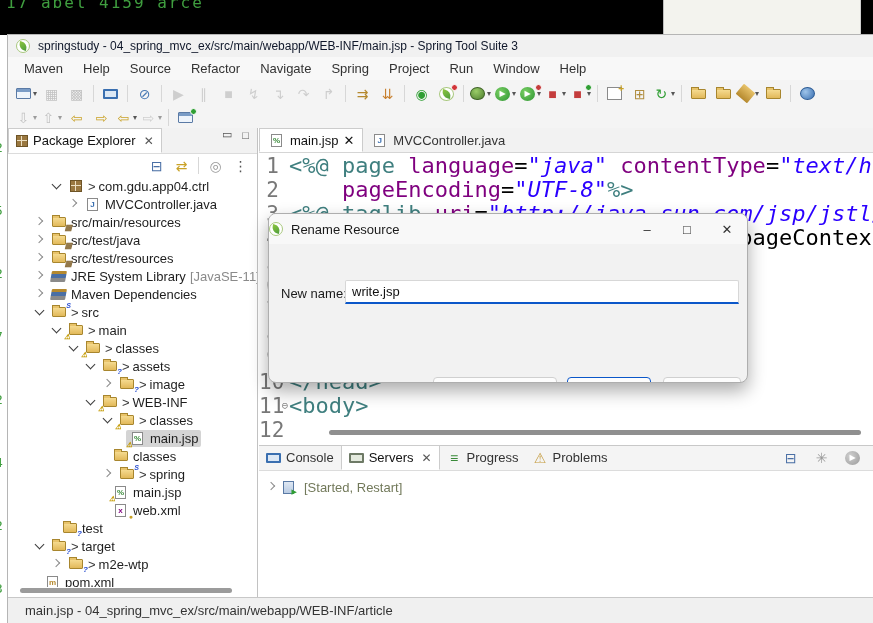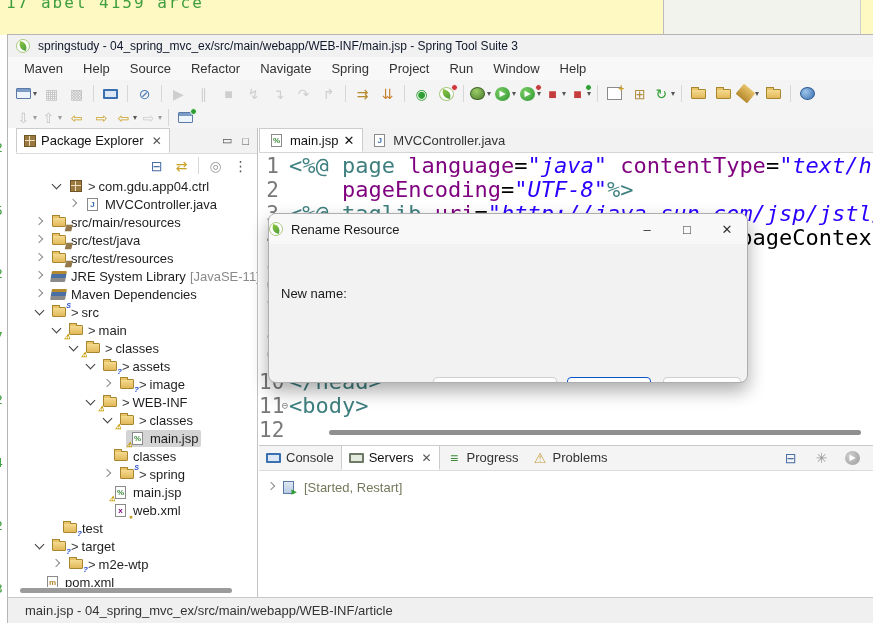--- a/index.html
+++ b/index.html
@@ -1,21 +1,21 @@
 <!DOCTYPE html>
 <html><head>
 <meta charset="utf-8">
 <style>
   html,body{margin:0;padding:0;background:#fff;}
   #root{position:relative;width:873px;height:623px;overflow:hidden;background:#fff;
         font-family:"Liberation Sans",sans-serif;-webkit-font-smoothing:antialiased;}
   [data-interactable]{box-sizing:border-box;}
 
   
-  #bgtop{position:absolute;left:0;top:0;width:873px;height:35px;background:#fef9c3;overflow:hidden;}
+  #bgtop{position:absolute;left:0;top:0;width:873px;height:35px;background:#000000;overflow:hidden;}
   #bgtop .gtext{position:absolute;left:6px;top:-7px;color:#3f9e3f;font:16px "DejaVu Sans Mono",monospace;letter-spacing:2px;}
   #bgtop .vline{position:absolute;left:663px;top:0;width:1px;height:35px;background:#bdbdbd;}
   #bgtop .fill{position:absolute;left:664px;top:0;width:196px;height:35px;background:#f3f3ee;}
   #bgtop .vline2{position:absolute;left:860px;top:0;width:1px;height:35px;background:#cfcfcf;}
   #leftstrip{position:absolute;left:0;top:35px;width:8px;height:588px;background:#fff;overflow:hidden;}
   #leftstrip span{position:absolute;left:-5px;color:#3f9e3f;font:13px "DejaVu Sans Mono",monospace;}
 
   
   #win{position:absolute;left:8px;top:35px;width:865px;height:588px;background:#f4f4f4;
        box-shadow:0 0 0 1px #b5b5b5;}
@@ -55,21 +55,21 @@
   .ic-lib{width:15px;height:11px;background:linear-gradient(180deg,#b5892e 0 3px,#4a6fa5 3px 7px,#8a8a8a 7px 11px);transform:skewX(-10deg);border-radius:1px;}
   .ic-server{width:11px;height:13px;background:linear-gradient(#dfe8f3,#b9cbe3);border:1px solid #5a7aa5;position:relative;}
   .ic-server::after{content:"▶";color:#2f9e33;font-size:7px;position:absolute;right:-4px;bottom:-3px;}
   .ic-page{width:11px;height:13px;background:#fff;border:1px solid #8a8a8a;display:flex;align-items:center;justify-content:center;font:bold 8px "Liberation Sans",sans-serif;}
   .ic-pagenew{width:11px;height:13px;background:#fff;border:1px solid #8a8a8a;position:relative;}
   .ic-pagenew::after{content:"+";position:absolute;right:-3px;top:-5px;color:#c9a227;font:bold 10px "Liberation Sans",sans-serif;}
 
   
   #main{position:absolute;left:0;top:93px;width:100%;height:469px;background:#fff;}
   #pe{position:absolute;left:0;top:0;width:250px;height:469px;background:#fff;border-right:1px solid #c2c2c2;overflow:hidden;}
-  .vtabs{height:26px;background:#f2f2f2;display:flex;align-items:center;border-bottom:1px solid #dcdcdc;margin-left:8px;}
+  .vtabs{height:26px;background:#f2f2f2;display:flex;align-items:flex-start;border-bottom:1px solid #dcdcdc;}
   .vtab{height:25px;display:flex;align-items:center;padding:0 7px;font-size:13px;color:#333;gap:5px;white-space:nowrap;}
   .vtab.active{background:#fff;border:1px solid #ccc;border-bottom:1px solid #fff;color:#111;}
   .vtab .x{color:#555;font-size:12px;margin-left:3px;}
   .winctl{margin-left:auto;display:flex;align-items:center;gap:10px;padding-right:8px;color:#555;font-size:11px;}
   #petools{height:23px;display:flex;align-items:center;justify-content:flex-end;padding-right:4px;background:#fff;}
   #tree{position:absolute;left:0;top:49px;right:0;bottom:10px;overflow:hidden;}
   .trow{display:flex;align-items:center;height:18px;font-size:13px;color:#1e1e1e;white-space:nowrap;}
   .arr{width:14px;height:14px;position:relative;flex:none;}
   .arr.open::before{content:"";position:absolute;left:3px;top:2px;width:6px;height:6px;border-right:1.6px solid #3c3c3c;border-bottom:1.6px solid #3c3c3c;transform:rotate(45deg);}
   .arr.closed::before{content:"";position:absolute;left:3px;top:3px;width:5px;height:5px;border-right:1.4px solid #8a8a8a;border-bottom:1.4px solid #8a8a8a;transform:rotate(-45deg);}
@@ -667,18 +667,19 @@
       <span class="ic-spring" data-interactable="false"></span>
       <span class="dttl" data-interactable="false">Rename Resource</span>
       <span class="dctl" data-interactable="false">
         <span class="dctl-btn" data-interactable="true">–</span>
         <span class="dctl-btn" data-interactable="true">□</span>
         <span class="dctl-btn" data-interactable="true">✕</span>
       </span>
     </div>
     <div id="dlg-body" data-interactable="false">
       <span id="dlg-label" data-interactable="false">New name:</span>
+      <input id="dlg-input" data-interactable="true" value="write.jsp" style="">
       <div class="dlg-btn" id="btn-preview" data-interactable="true">Preview &gt;</div>
       <div class="dlg-btn" id="btn-ok" data-interactable="true">OK</div>
       <div class="dlg-btn" id="btn-cancel" data-interactable="true">Cancel</div>
     </div>
   </div>
 </div>
 
 </body></html>

